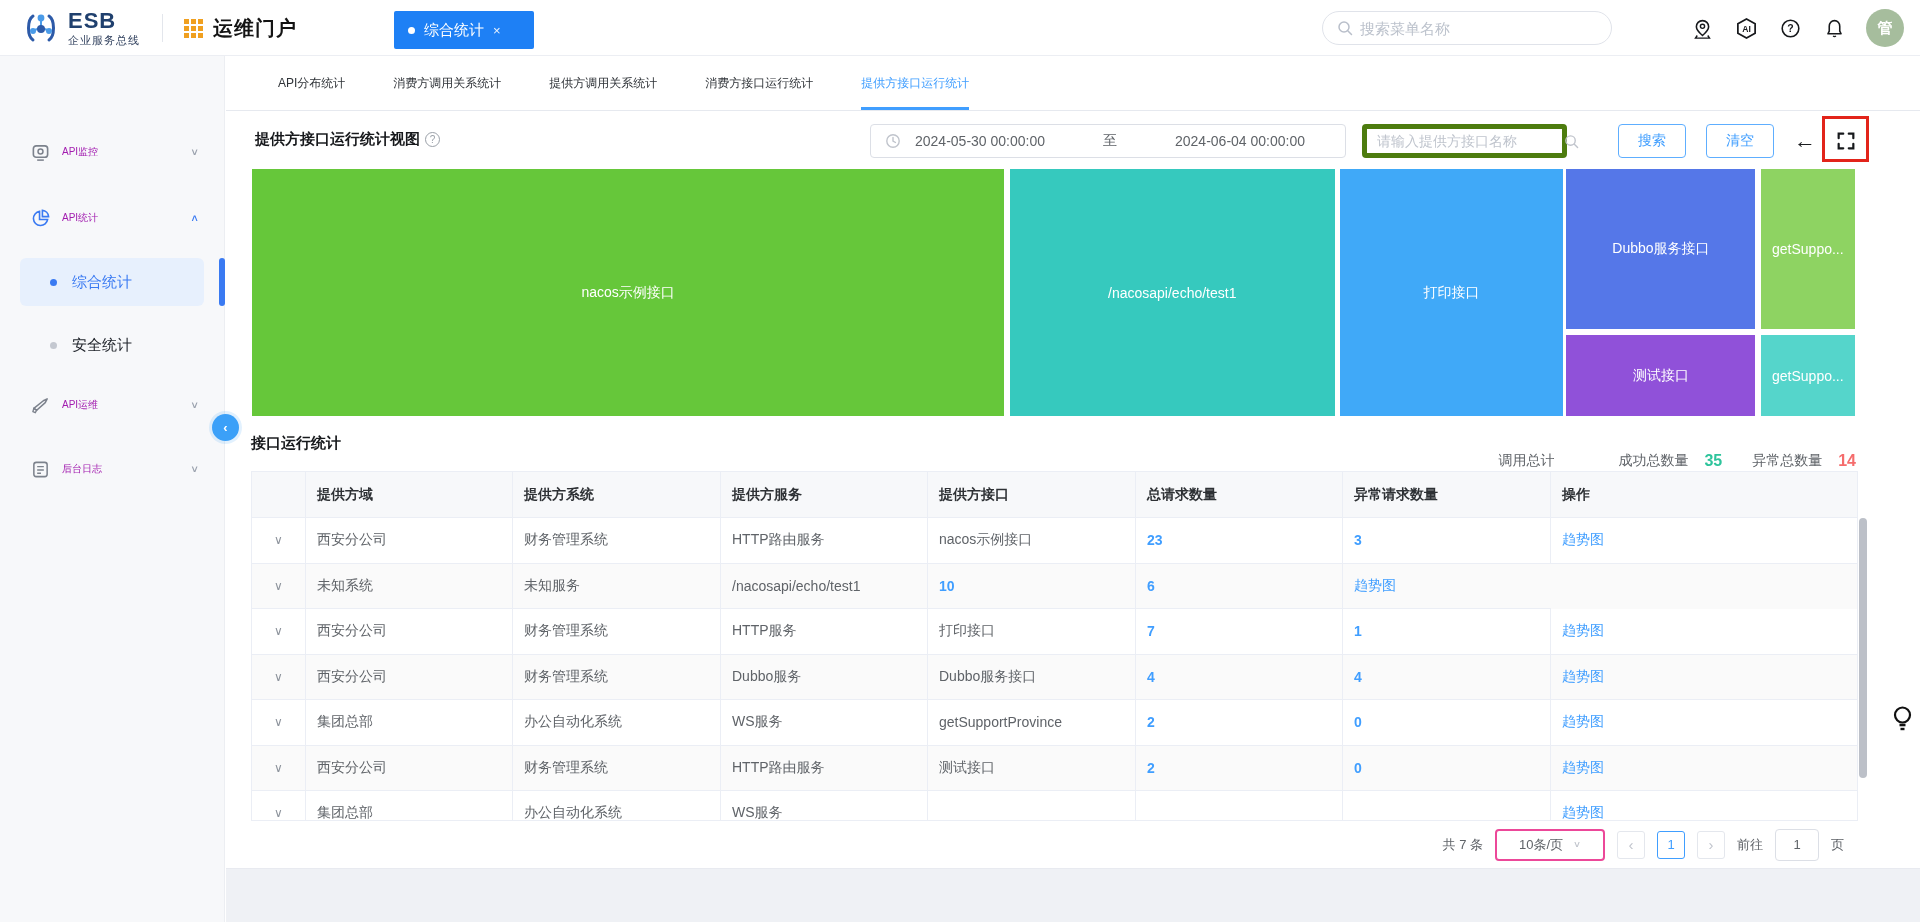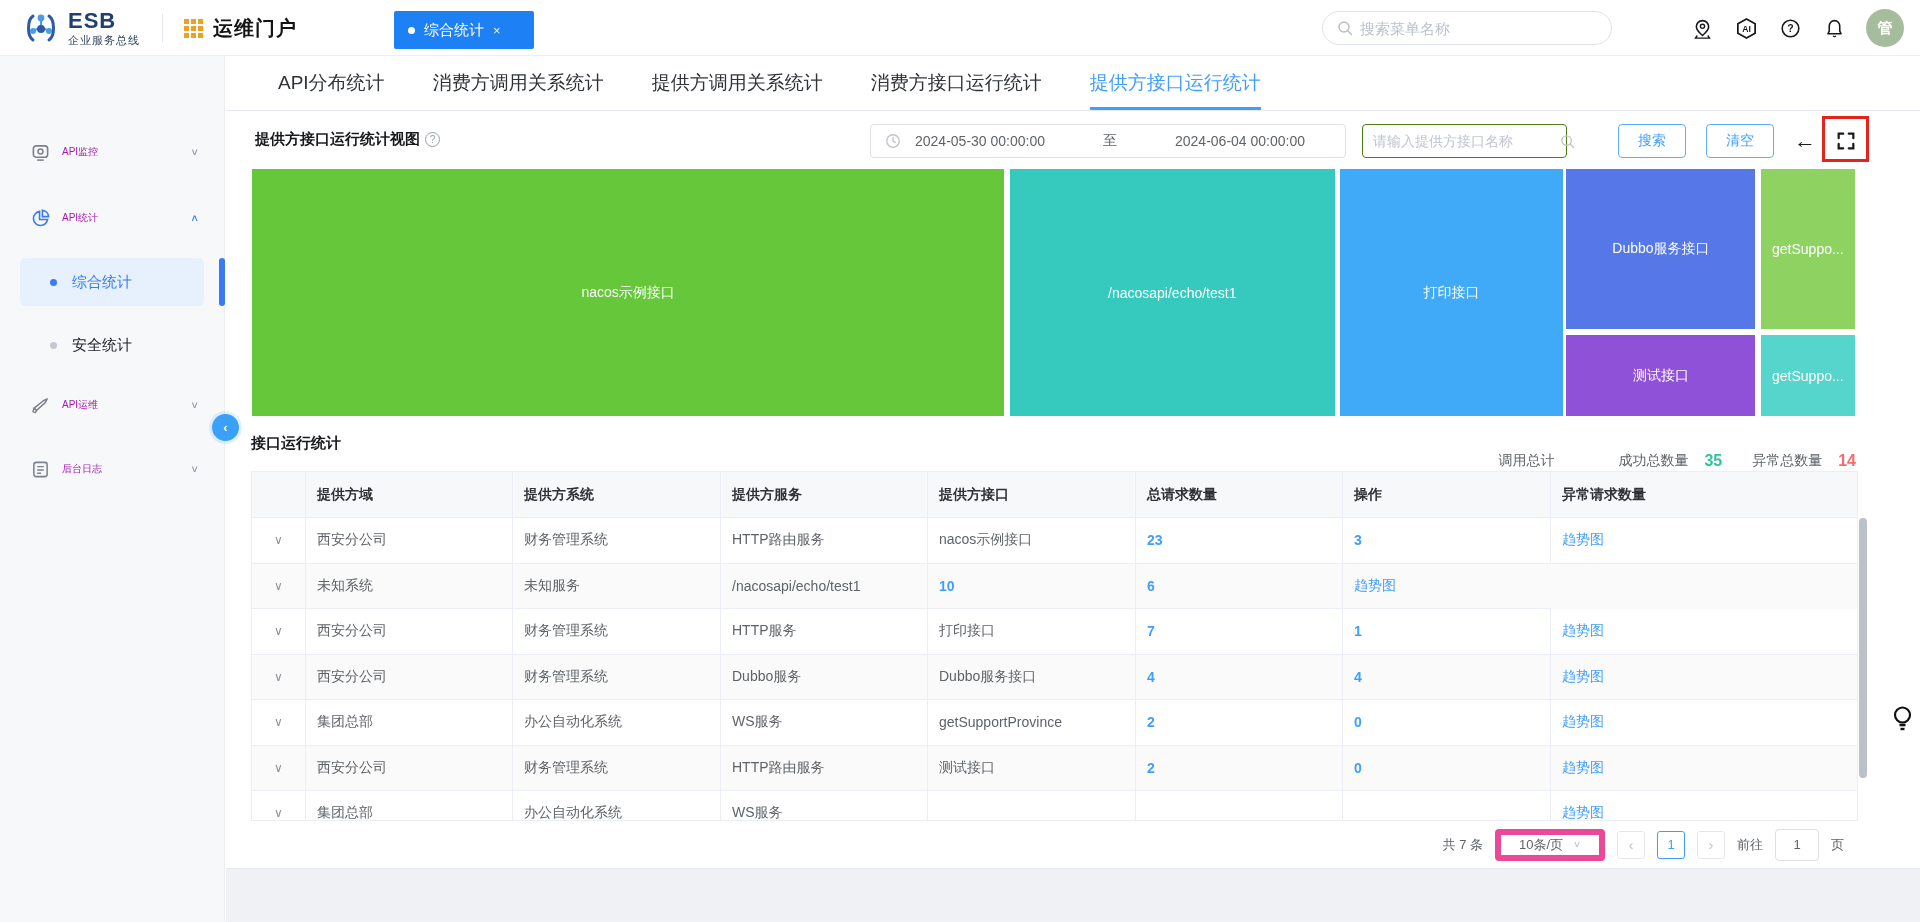--- a/index.html
+++ b/index.html
@@ -35,32 +35,32 @@
   .nav-sub .sdot { width:7px; height:7px; border-radius:50%; background:#c4c8d0; }
   .nav-sub .slabel { font-size:15px; color:#20242b; }
   .nav-sub.active { background:#e7f0fd; }
   .nav-sub.active .sdot { background:#3a7af2; }
   .nav-sub.active .slabel { color:#3a7af2; }
   .active-bar { position:absolute; left:219px; top:202px; width:6px; height:48px; background:#3a7af2; border-radius:3px; }
   .collapse-btn { position:absolute; left:212px; top:414px; width:27px; height:27px; border-radius:50%; background:#3ba0f8; color:#fff; font-size:13px; font-weight:700; display:flex; align-items:center; justify-content:center; z-index:30; cursor:pointer; box-shadow:0 0 0 3px rgba(59,160,248,.15); }
 
   
   .tabbar { position:absolute; left:226px; top:56px; width:1694px; height:55px; background:#fff; border-bottom:1px solid #e6e9ef; display:flex; align-items:stretch; padding-left:52px; gap:48px; }
-  .tab { position:relative; display:flex; align-items:center; font-size:19px; color:#2f3338; cursor:pointer; }
+  .tab { position:relative; display:flex; align-items:center; font-size:12px; color:#2f3338; cursor:pointer; }
   .tab.active { color:#409eff; }
   .tab.active::after { content:""; position:absolute; left:0; right:0; bottom:0; height:3px; background:#409eff; }
 
   
   .view-title { position:absolute; left:255px; top:130px; font-size:15px; font-weight:700; color:#17191c; display:flex; align-items:center; gap:5px; }
   .qmark { width:15px; height:15px; border:1px solid #9aa0a8; border-radius:50%; color:#9aa0a8; font-size:10px; display:flex; align-items:center; justify-content:center; font-weight:400; }
   .datebox { position:absolute; left:870px; top:124px; width:476px; height:34px; border:1px solid #dcdfe6; border-radius:4px; display:flex; align-items:center; padding:0 14px; font-size:14px; color:#5f6368; }
   .datebox .d1 { margin-left:14px; }
   .datebox .zhi { flex:1; text-align:center; }
   .datebox .d2 { margin-right:26px; }
-  .ifacebox { position:absolute; left:1362px; top:124px; width:205px; height:34px; border:1px solid #4d7c0f; border-radius:4px; display:flex; align-items:center; padding:0 10px; gap:6px; }
+  .ifacebox { position:absolute; left:1362px; top:124px; width:205px; height:34px; border:5px solid #4d7c0f; border-radius:4px; display:flex; align-items:center; padding:0 10px; gap:6px; }
   .ifacebox input { border:none; outline:none; flex:1; font-size:14px; color:#606266; background:transparent; }
   .ifacebox input::placeholder { color:#bfc4cd; }
   .btn { position:absolute; top:124px; height:34px; width:68px; border:1px solid #5eaeff; border-radius:4px; background:#fff; color:#409eff; font-size:14px; display:flex; align-items:center; justify-content:center; cursor:pointer; }
   .btn.search { left:1618px; }
   .btn.clear { left:1706px; }
   .back-arrow { position:absolute; left:1790px; top:124px; width:30px; height:34px; font-size:22px; color:#1b1d20; display:flex; align-items:center; justify-content:center; cursor:pointer; }
   .fs-btn { position:absolute; left:1833px; top:128px; width:26px; height:26px; display:flex; align-items:center; justify-content:center; cursor:pointer; }
   .red-box { position:absolute; left:1822px; top:116px; width:47px; height:46px; border:3px solid #e2241a; z-index:40; pointer-events:none; }
 
   
@@ -85,21 +85,21 @@
   .t-row.stripe { background:#fafafa; }
   .t-cell { display:flex; align-items:center; padding-left:11px; border-right:1px solid #ebeef5; border-bottom:1px solid #ebeef5; overflow:hidden; white-space:nowrap; }
   .t-cell:last-child { border-right:none; }
   .t-expand { justify-content:center; padding-left:0; color:#8d939c; font-size:12px; cursor:pointer; }
   .t-cell.num { color:#409eff;font-weight:bold; }
   .link { color:#409eff; cursor:pointer; }
   .tscroll { position:absolute; left:1859px; top:518px; width:8px; height:260px; background:#bcc0c8; border-radius:4px; }
 
   
   .pagebar { position:absolute; left:251px; top:820px; width:1607px; height:48px; border-top:1px solid #ebeef5; display:flex; align-items:center; justify-content:flex-end; gap:12px; padding-right:14px; font-size:13px; color:#5f6368; }
-  .psel { width:110px; height:32px; border:6px solid #ec4899; border-radius:4px; display:flex; align-items:center; justify-content:center; gap:10px; cursor:pointer; }
+  .psel { width:110px; height:32px; border:2px solid #ec4899; border-radius:4px; display:flex; align-items:center; justify-content:center; gap:10px; cursor:pointer; }
   .psel .pchev { color:#c0c4cc; font-size:11px; transform:scaleY(.8); }
   .pbtn { width:28px; height:28px; border:1px solid #e4e7ed; border-radius:3px; display:flex; align-items:center; justify-content:center; color:#c0c4cc; font-size:15px; background:#fff; cursor:pointer; }
   .pnum { width:28px; height:28px; border:1px solid #409eff; border-radius:3px; display:flex; align-items:center; justify-content:center; color:#409eff; font-size:13px; background:#fff; cursor:pointer; }
   .ginput { width:44px; height:32px; border:1px solid #dcdfe6; border-radius:4px; text-align:center; font-size:13px; color:#5f6368; outline:none; }
 
   .bottom-strip { position:absolute; left:226px; top:869px; width:1694px; height:53px; background:#eff1f5; }
   .card-bottom-line { position:absolute; left:226px; top:868px; width:1694px; height:1px; background:#e8eaf0; }
   .bulb { position:absolute; left:1890px; top:704px; }
 
   svg { display:block; }
@@ -319,22 +319,22 @@
 </div>
 
 <div class="table">
   <div class="t-head">
     <div class="t-cell"></div>
     <div class="t-cell">提供方域</div>
     <div class="t-cell">提供方系统</div>
     <div class="t-cell">提供方服务</div>
     <div class="t-cell">提供方接口</div>
     <div class="t-cell">总请求数量</div>
+    <div class="t-cell">异常请求数量</div>
     <div class="t-cell">操作</div>
-    <div class="t-cell">异常请求数量</div>
   </div>
   <div class="t-body">
       <div class="t-row">
         <div class="t-cell t-expand">∨</div>
         <div class="t-cell">西安分公司</div>
         <div class="t-cell">财务管理系统</div>
         <div class="t-cell">HTTP路由服务</div>
         <div class="t-cell">nacos示例接口</div>
         <div class="t-cell num">23</div>
         <div class="t-cell num">3</div>

